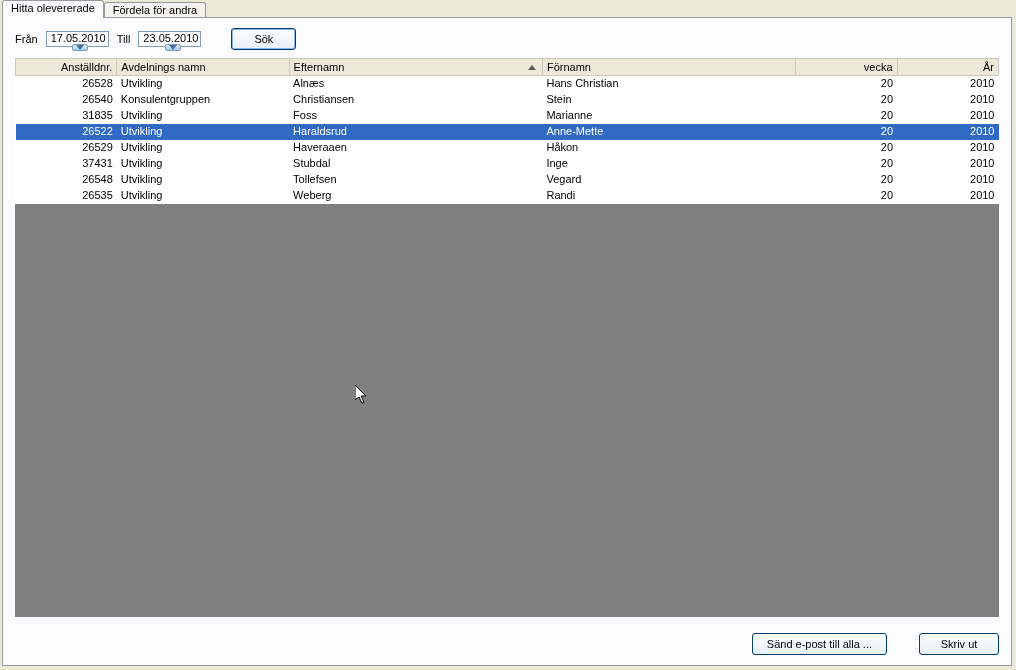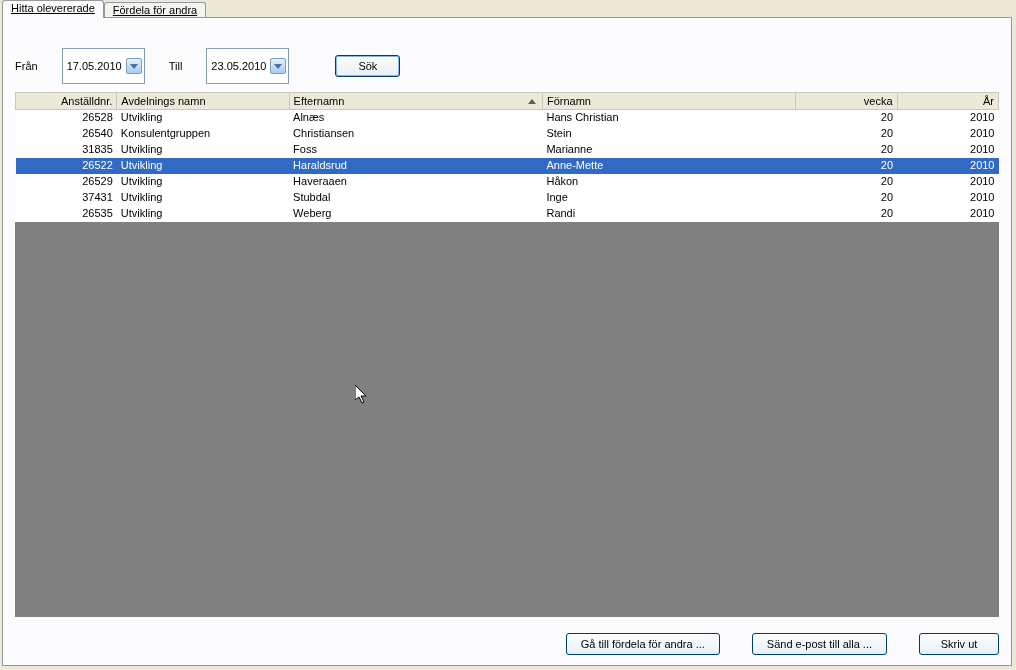--- a/index.html
+++ b/index.html
@@ -23,21 +23,20 @@
     border: 1px solid #919b9c;
     border-bottom: none;
     background: #f4f3ee;
     padding: 1px 8px 0 8px;
     font-size: 11px;
     color: #000;
     margin-right: 0;
     cursor: pointer;
     border-top-left-radius: 3px;
     border-top-right-radius: 3px;
-    text-decoration: underline;
   }
   .tab.active {
     background: #fcfcfe;
     position: relative;
     z-index: 2;
   }
   .tab:not(.active) {
     margin-top: 2px;
     background: #f4f3ee;
   }
@@ -48,32 +47,33 @@
     top: 17px;
     left: 2px;
     right: 4px;
     bottom: 4px;
     display: flex;
     flex-direction: column;
   }
   .filter-row {
     display: flex;
     align-items: center;
-    gap: 24px;
-    padding: 30px 12px 8px 12px;
+    gap: 8px;
+    padding: 10px 12px 8px 12px;
   }
   .filter-row label { font-size: 11px; }
   .date-box {
     display: inline-flex;
     align-items: center;
     border: 1px solid #7f9db9;
     background: #fff;
-    height: 36px;
+    height: 16px;
     padding: 0 2px 0 4px;
     font-size: 11px;
+    flex-direction: column;
   }
   .date-box .chev {
     width: 16px;
     height: 16px;
     margin-left: 4px;
     display: inline-flex;
     align-items: center;
     justify-content: center;
     background: linear-gradient(#e3f0fb, #a9cdee);
     border: 1px solid #7f9db9;
@@ -240,33 +240,40 @@
           </tr>
           <tr>
             <td class="right">37431</td>
             <td>Utvikling</td>
             <td>Stubdal</td>
             <td>Inge</td>
             <td class="right">20</td>
             <td class="right">2010</td>
           </tr>
           <tr>
+            <td class="right">26548</td>
+            <td>Utvikling</td>
+            <td>Tollefsen</td>
+            <td>Vegard</td>
+            <td class="right">20</td>
+            <td class="right">2010</td>
+          </tr>
+          <tr>
             <td class="right">26535</td>
             <td>Utvikling</td>
             <td>Weberg</td>
             <td>Randi</td>
             <td class="right">20</td>
             <td class="right">2010</td>
           </tr>
         </tbody>
     </table>
   </div>
 
   <div class="footer">
-    <button class="btn">Gå till fördela för andra ...</button>
     <button class="btn">Sänd e-post till alla ...</button>
     <button class="btn">Skriv ut</button>
   </div>
 
 </div>
 
 <svg class="cursor" width="16" height="20">
   <path d="M0,0 L0,15 L4,12 L7,18 L9,17 L6,11 L11,11 Z" fill="#fff" stroke="#000" stroke-width="1"></path>
 </svg>
 

